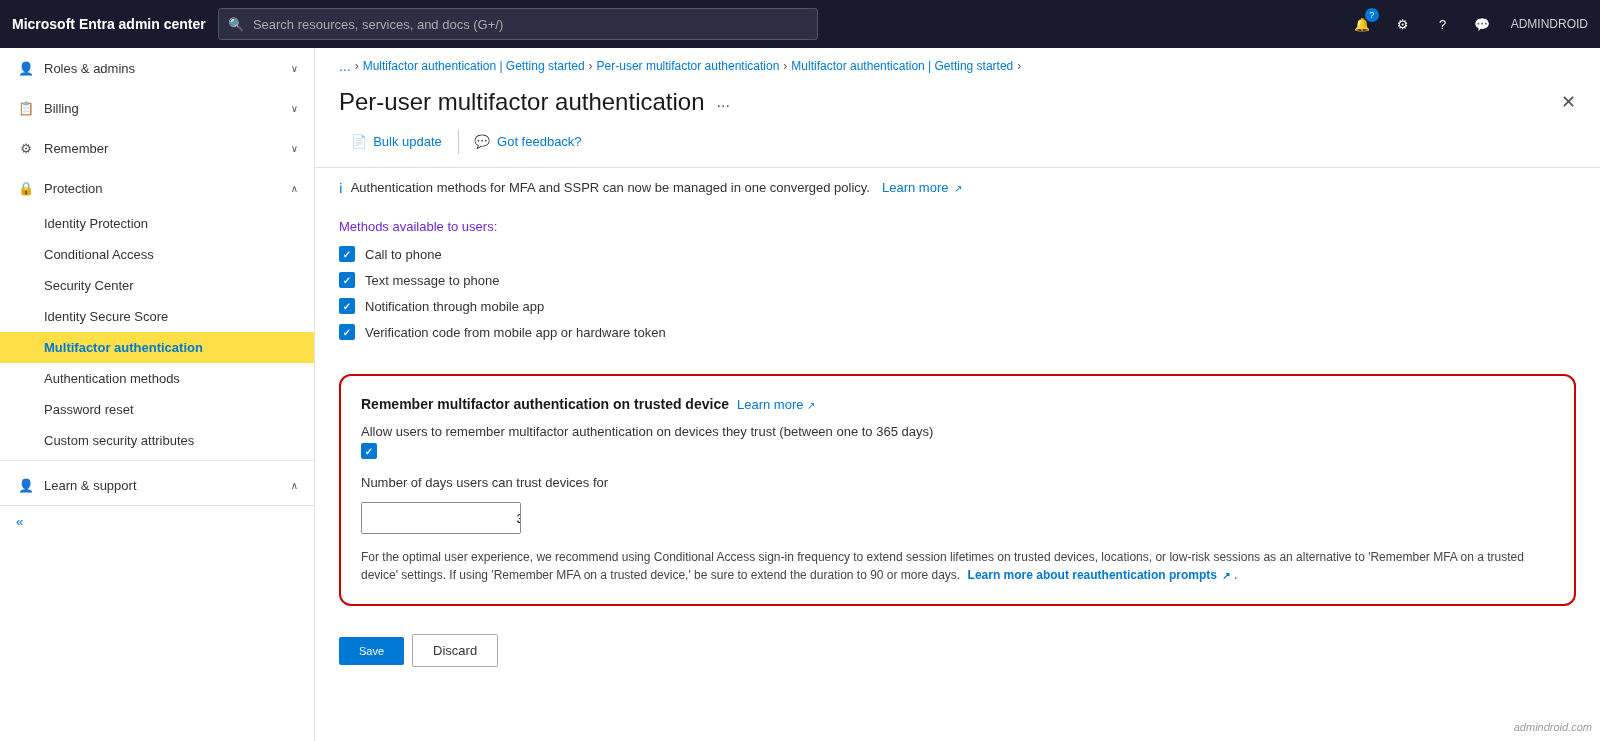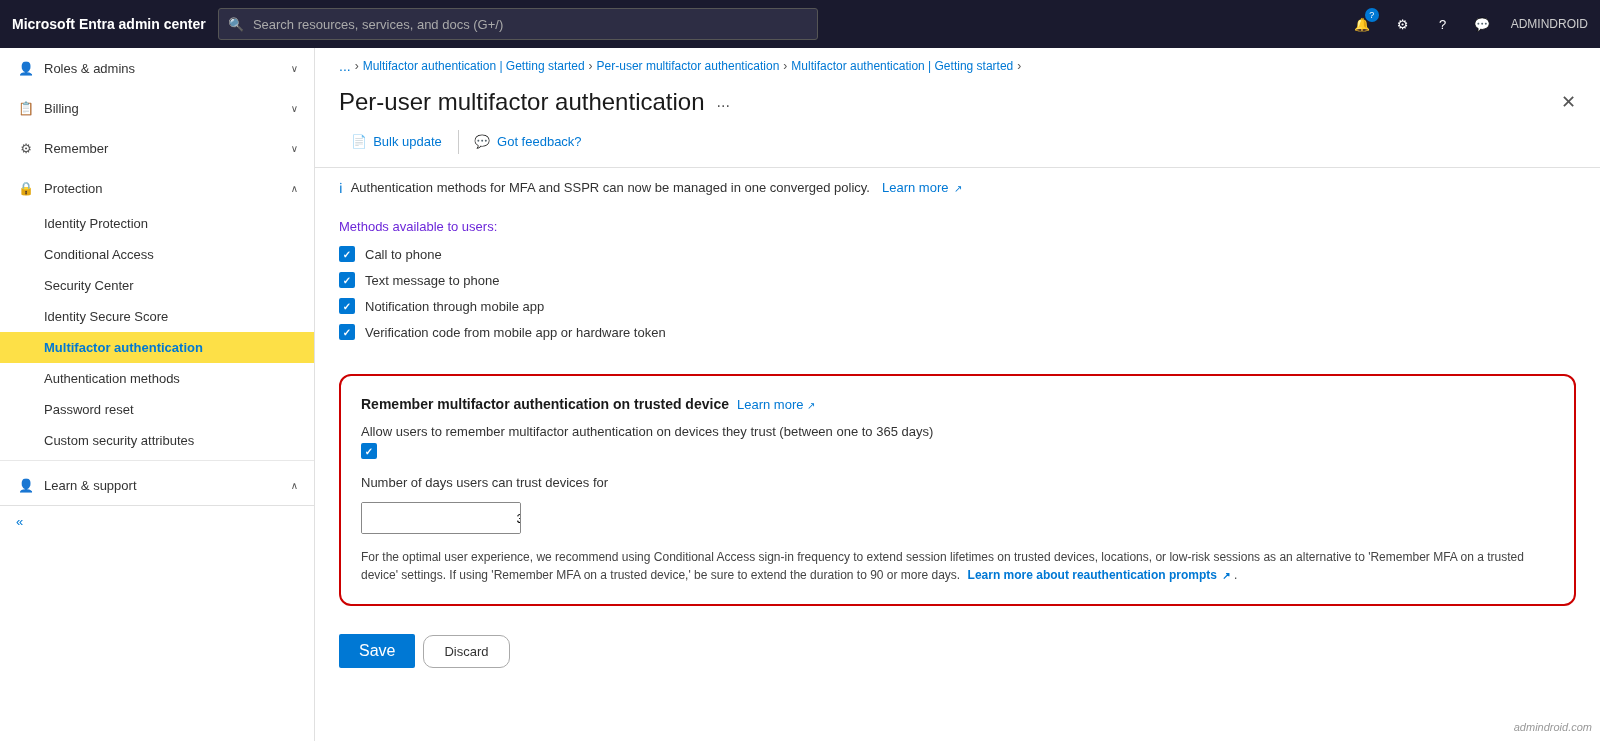--- a/index.html
+++ b/index.html
@@ -236,31 +236,31 @@
       align-items: center;
       gap: 8px;
       padding: 16px 24px;
     }
     .btn-primary {
       background: #0078d4;
       color: white;
       border: none;
       padding: 8px 20px;
       cursor: pointer;
-      font-size: 16px;
+      font-size: 11px;
       border-radius: 2px;
     }
     .btn-secondary {
       background: white;
       color: #333;
       border: 1px solid #aaa;
       padding: 8px 20px;
       cursor: pointer;
       font-size: 13px;
-      border-radius: 10px;
+      border-radius: 2px;
     }
 
     
     .watermark {
       position: fixed;
       bottom: 8px;
       right: 8px;
       font-size: 11px;
       color: #999;
       font-style: italic;

